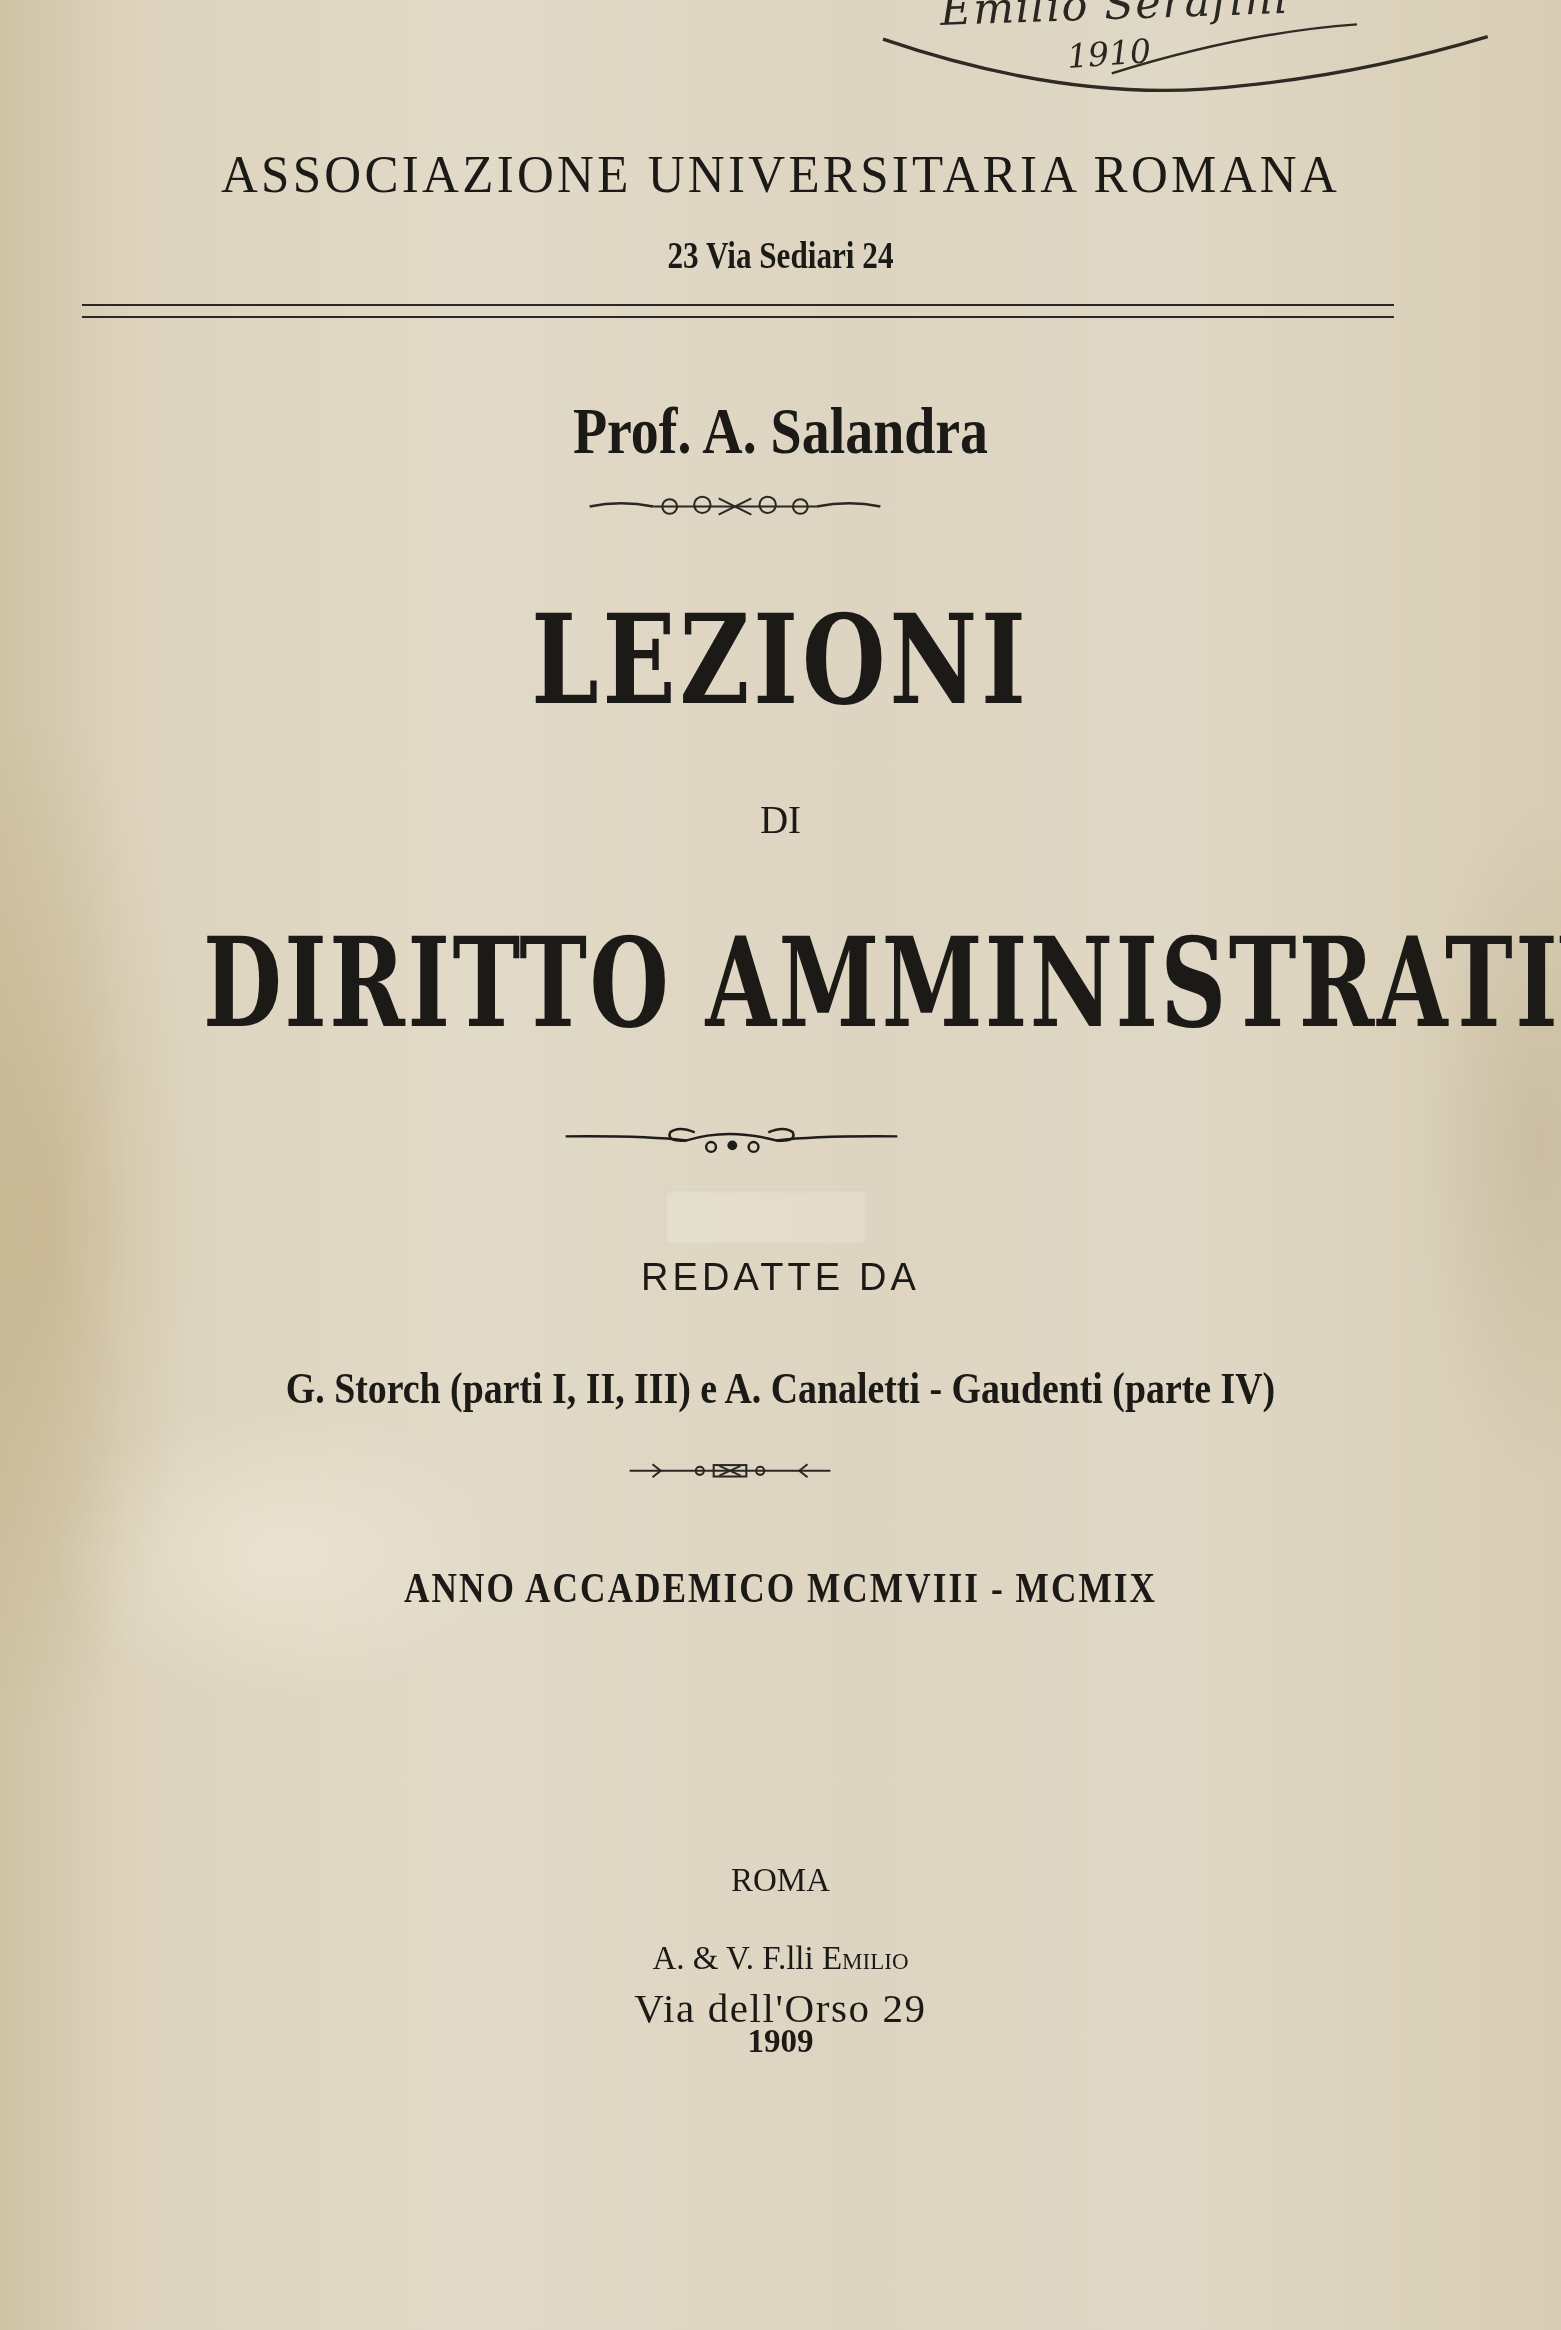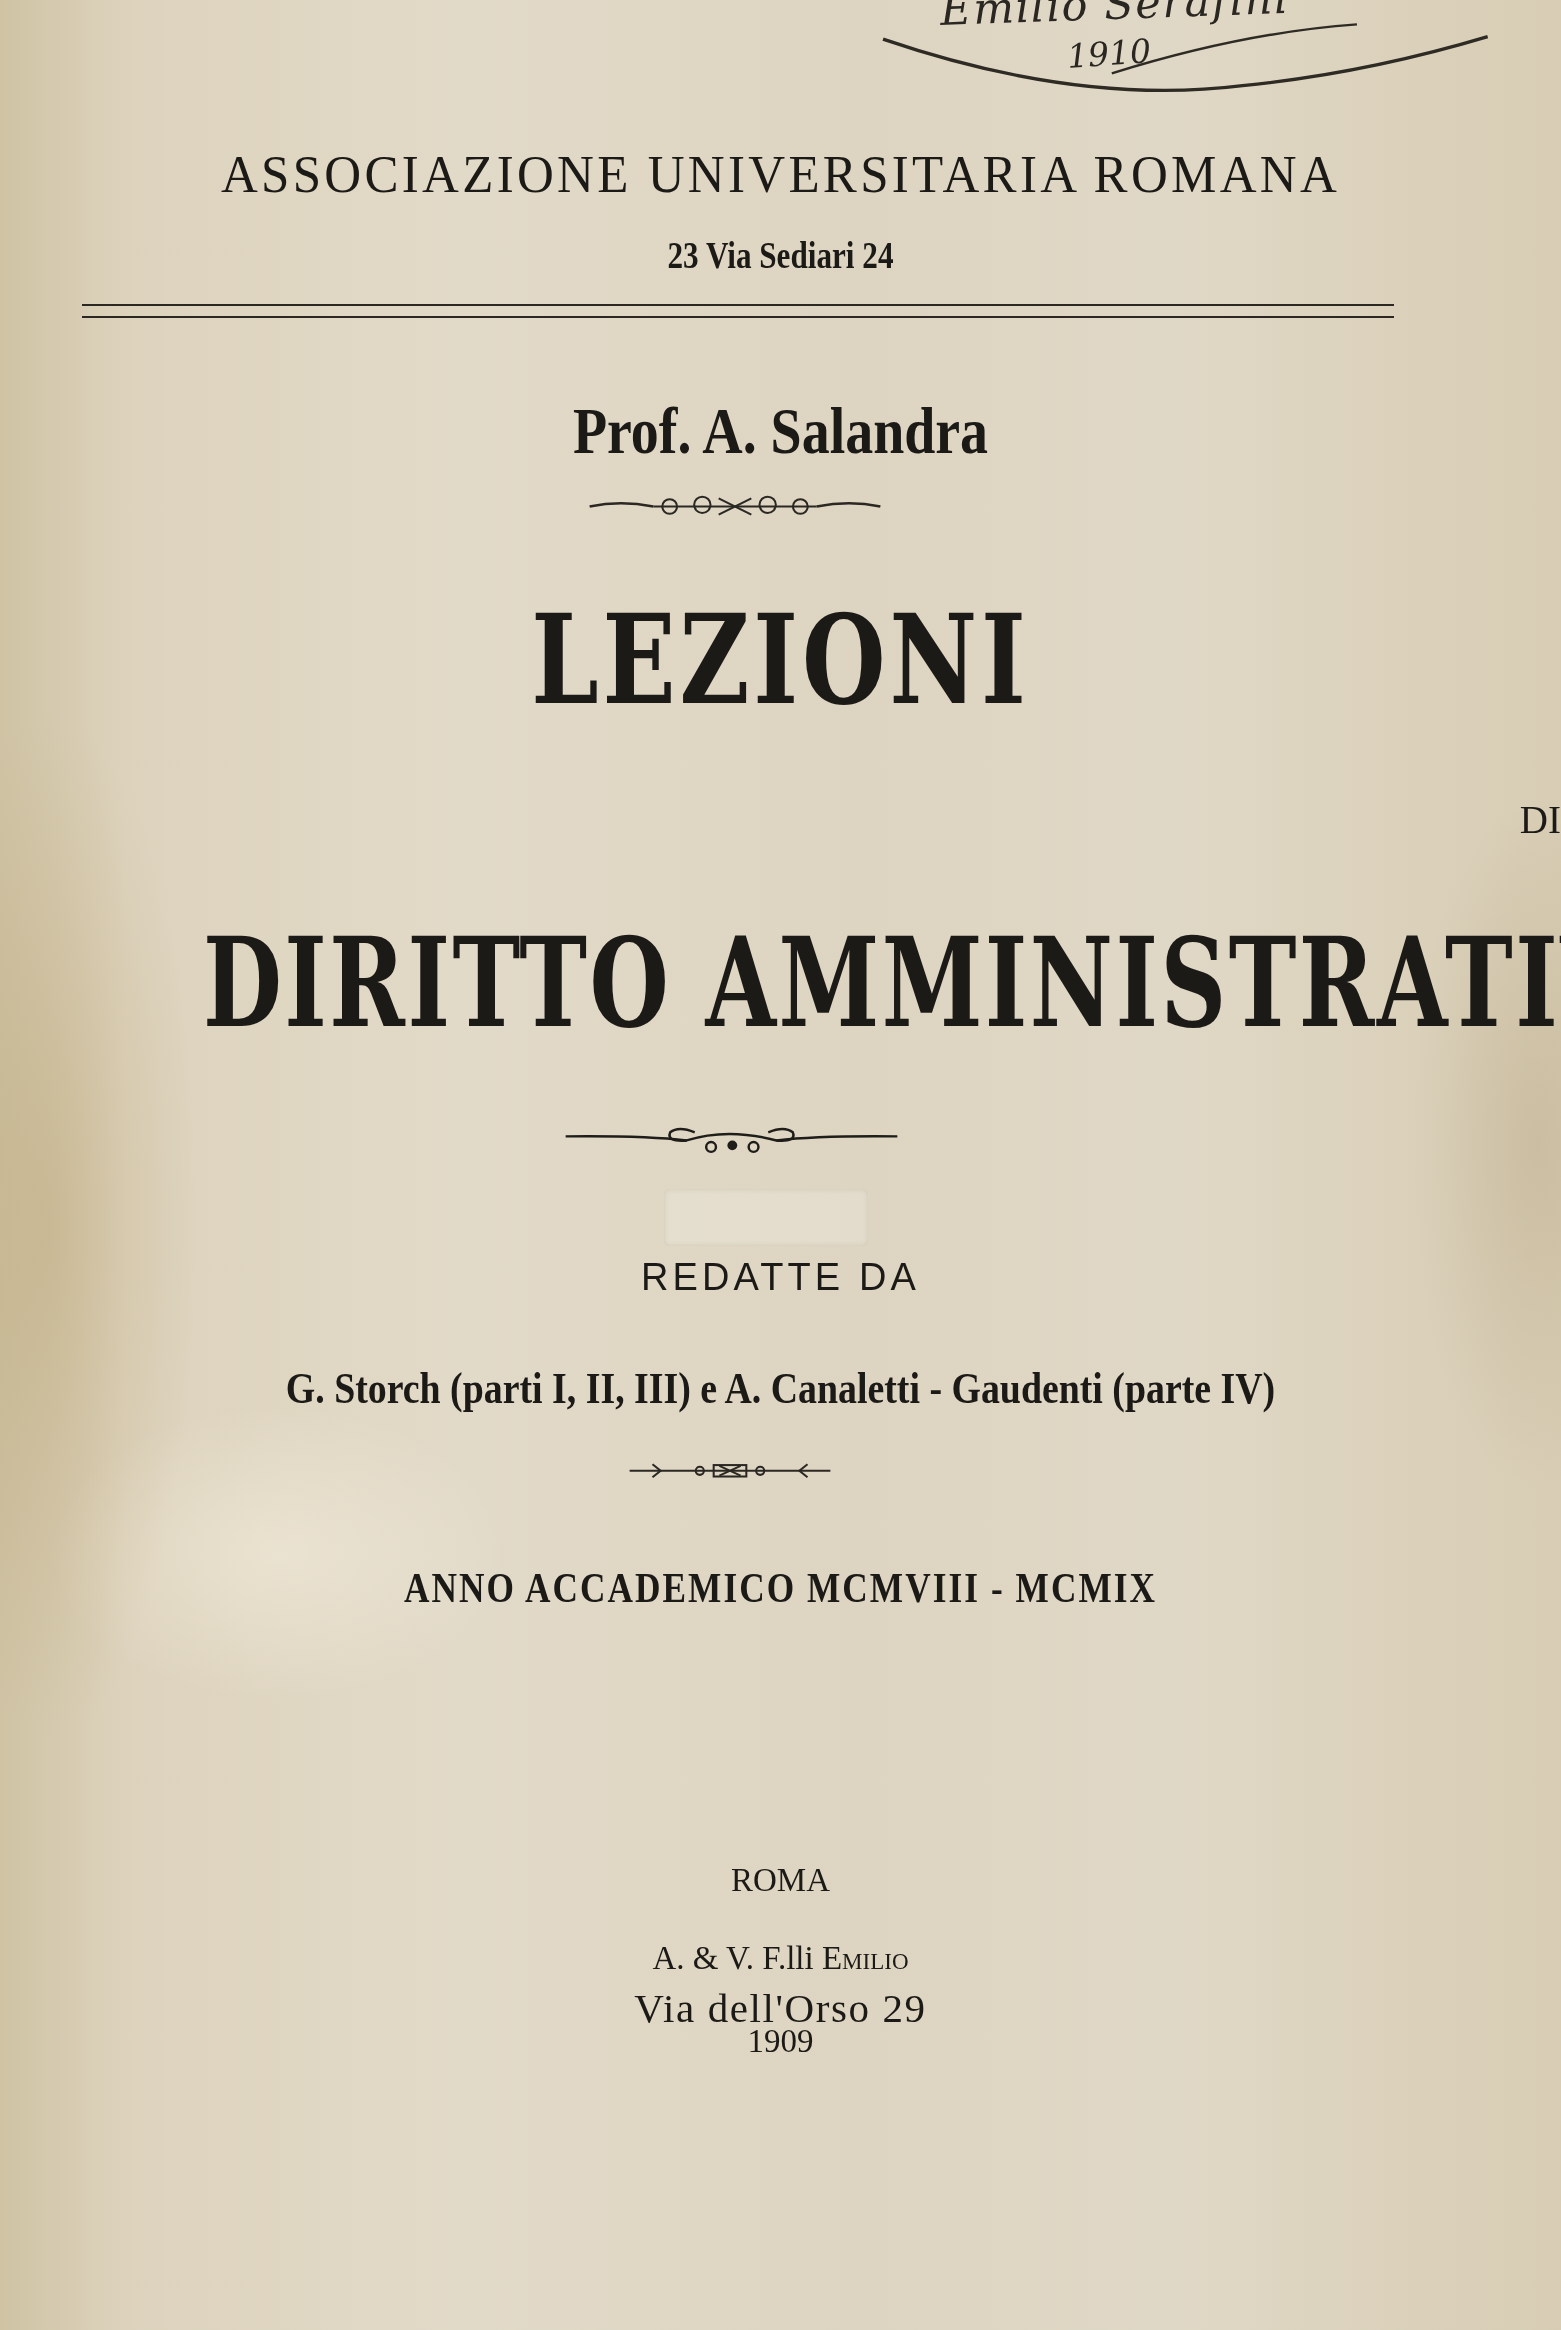--- a/index.html
+++ b/index.html
@@ -37,41 +37,41 @@
       position: absolute; left: 82px; width: 1312px; top: 304px; height: 9.8px;
       border-top: 2.5px solid #2b2824; border-bottom: 2.5px solid #2b2824;
     }
     .author { top: 394px; font-size: 65px; font-weight: bold; transform: scaleX(0.86); }
     .ornament { position: absolute; }
 
     .title-lezioni {
       top: 588px; font-size: 123px; font-weight: bold; letter-spacing: 4.9px;
       transform: scaleX(0.78); font-family: "DejaVu Serif", serif;
     }
-    .title-di { top: 797px; font-size: 39px; font-family: "Liberation Serif", serif; text-align: right; }
+    .title-di { top: 797px; font-size: 39px; font-family: "Liberation Serif", serif; }
     .title-diritto {
       top: 911px; font-size: 123px; font-weight: bold; letter-spacing: 3.3px;
       transform: scaleX(0.74); font-family: "DejaVu Serif", serif; white-space: nowrap;
     }
 
     .redatte { top: 1256px; font-size: 38px; letter-spacing: 4.1px; font-family: "Liberation Sans", sans-serif; }
     .authors-line {
       top: 1363px; font-size: 44px; font-weight: bold; white-space: nowrap;
       transform: scaleX(0.86);
     }
     .anno {
       top: 1563px; font-size: 43px; font-weight: bold; letter-spacing: 2.5px;
       transform: scaleX(0.82);
     }
     .imprint { font-size: 33px; line-height: 1; }
     .imp-roma { top: 1864px; font-size: 33px; }
     .imp-stab { top: 1895px; }
     .imp-ferri { top: 1942px; }
     .imp-via { top: 1988px; font-size: 41px; letter-spacing: 1.6px; }
-    .imp-year { top: 2025px; }
+    .imp-year { top: 2025px; font-weight: bold; }
     .smallcaps { font-variant: small-caps; }
     .blind-stamp {
       position: absolute; left: 664px; top: 1189px; width: 204px; height: 57px;
       border-radius: 4.9px; background: rgba(255,255,255,0.18);
       box-shadow: inset 0 0 4.9px rgba(160,150,120,0.3);
     }
   </style>
 </head>
 <body>
 

